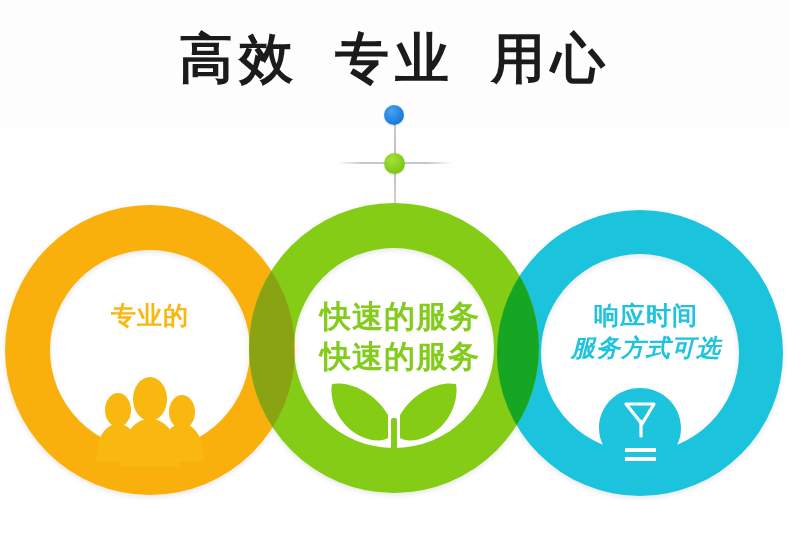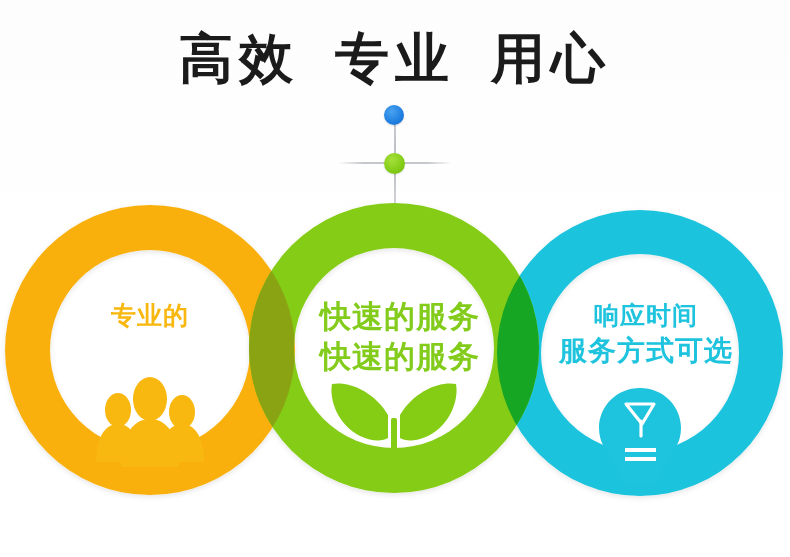--- a/index.html
+++ b/index.html
@@ -140,21 +140,21 @@
     text-shadow: 0 1px 1px rgba(255,255,255,0.85);
   }
   #text-cyan {
     left: 530px;
     top: 300px;
     width: 232px;
     font-size: 25px;
     color: #1ec3dd;
     text-shadow: 0 1px 1px rgba(255,255,255,0.85);
   }
-  #text-cyan .line.wide { font-size: 28px; }
+  #text-cyan .line.wide { font-size: 24px; font-style: italic; }
 </style>
 </head>
 <body>
 
 <div id="poster">
 
   <div class="headline">
     <span class="hl-word"><span class="ch">高效</span></span><span class="hl-word"><span class="ch">专业</span></span><span class="hl-word"><span class="ch">用心</span></span>
   </div>
 

